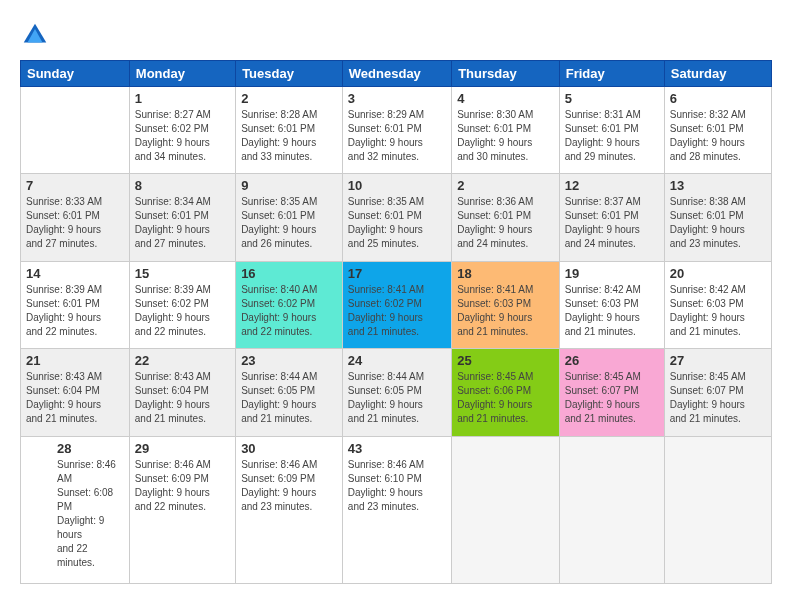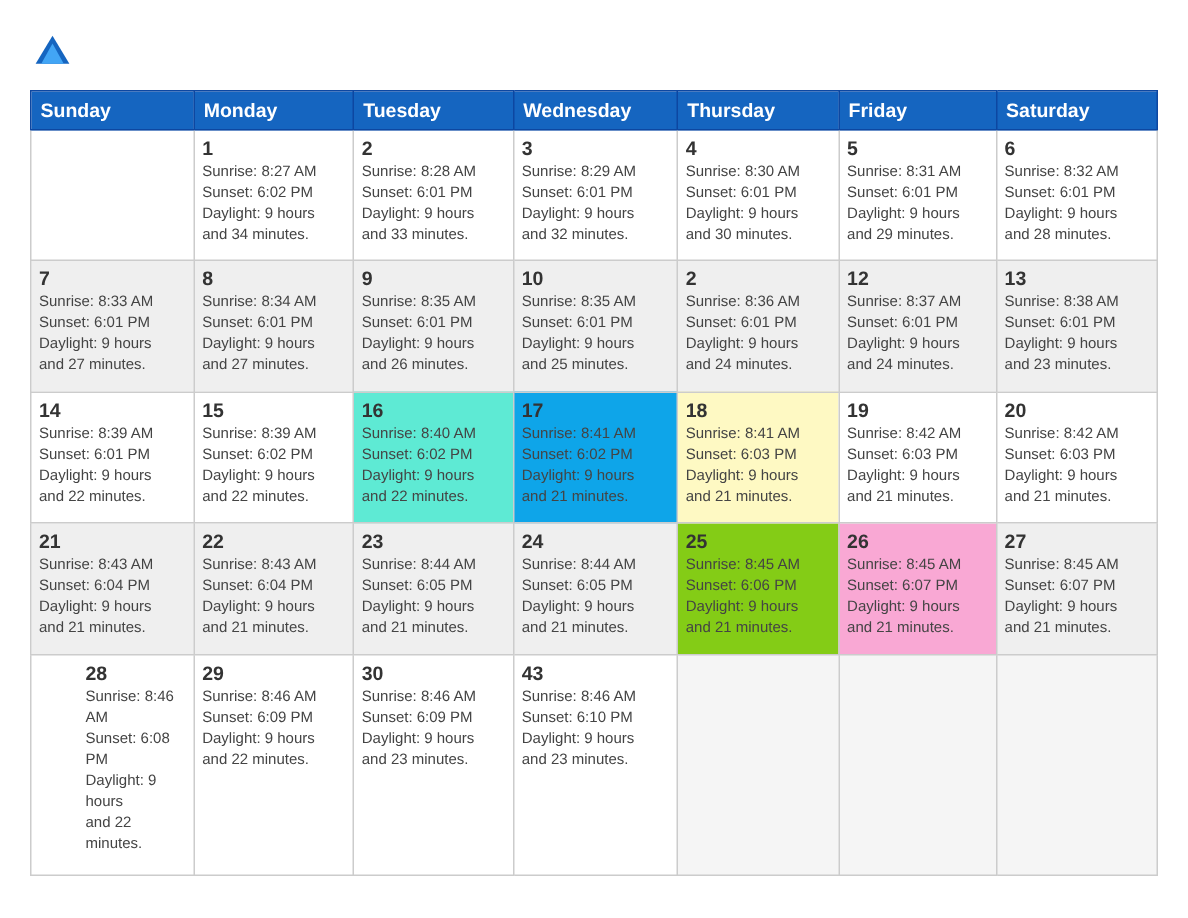--- a/index.html
+++ b/index.html
@@ -210,21 +210,21 @@
             <div class="day-info">Sunrise: 8:39 AM<br>Sunset: 6:02 PM<br>Daylight: 9 hours<br>and 22 minutes.</div>
           </td>
           <td style="background: #5eead4; margin-left: 44px;">
             <span class="day-number">16</span>
             <div class="day-info">Sunrise: 8:40 AM<br>Sunset: 6:02 PM<br>Daylight: 9 hours<br>and 22 minutes.</div>
           </td>
           <td style="background: #0ea5e9;">
             <span class="day-number">17</span>
             <div class="day-info">Sunrise: 8:41 AM<br>Sunset: 6:02 PM<br>Daylight: 9 hours<br>and 21 minutes.</div>
           </td>
-          <td style="background: #fef9c3; margin-top: 48px;">
+          <td style="background: #fdba74; margin-top: 48px;">
             <span class="day-number">18</span>
             <div class="day-info">Sunrise: 8:41 AM<br>Sunset: 6:03 PM<br>Daylight: 9 hours<br>and 21 minutes.</div>
           </td>
           <td style="background: rgb(255, 255, 255);">
             <span class="day-number">19</span>
             <div class="day-info">Sunrise: 8:42 AM<br>Sunset: 6:03 PM<br>Daylight: 9 hours<br>and 21 minutes.</div>
           </td>
           <td style="background: rgb(255, 255, 255); margin-top: 48px;">
             <span class="day-number">20</span>
             <div class="day-info">Sunrise: 8:42 AM<br>Sunset: 6:03 PM<br>Daylight: 9 hours<br>and 21 minutes.</div>

